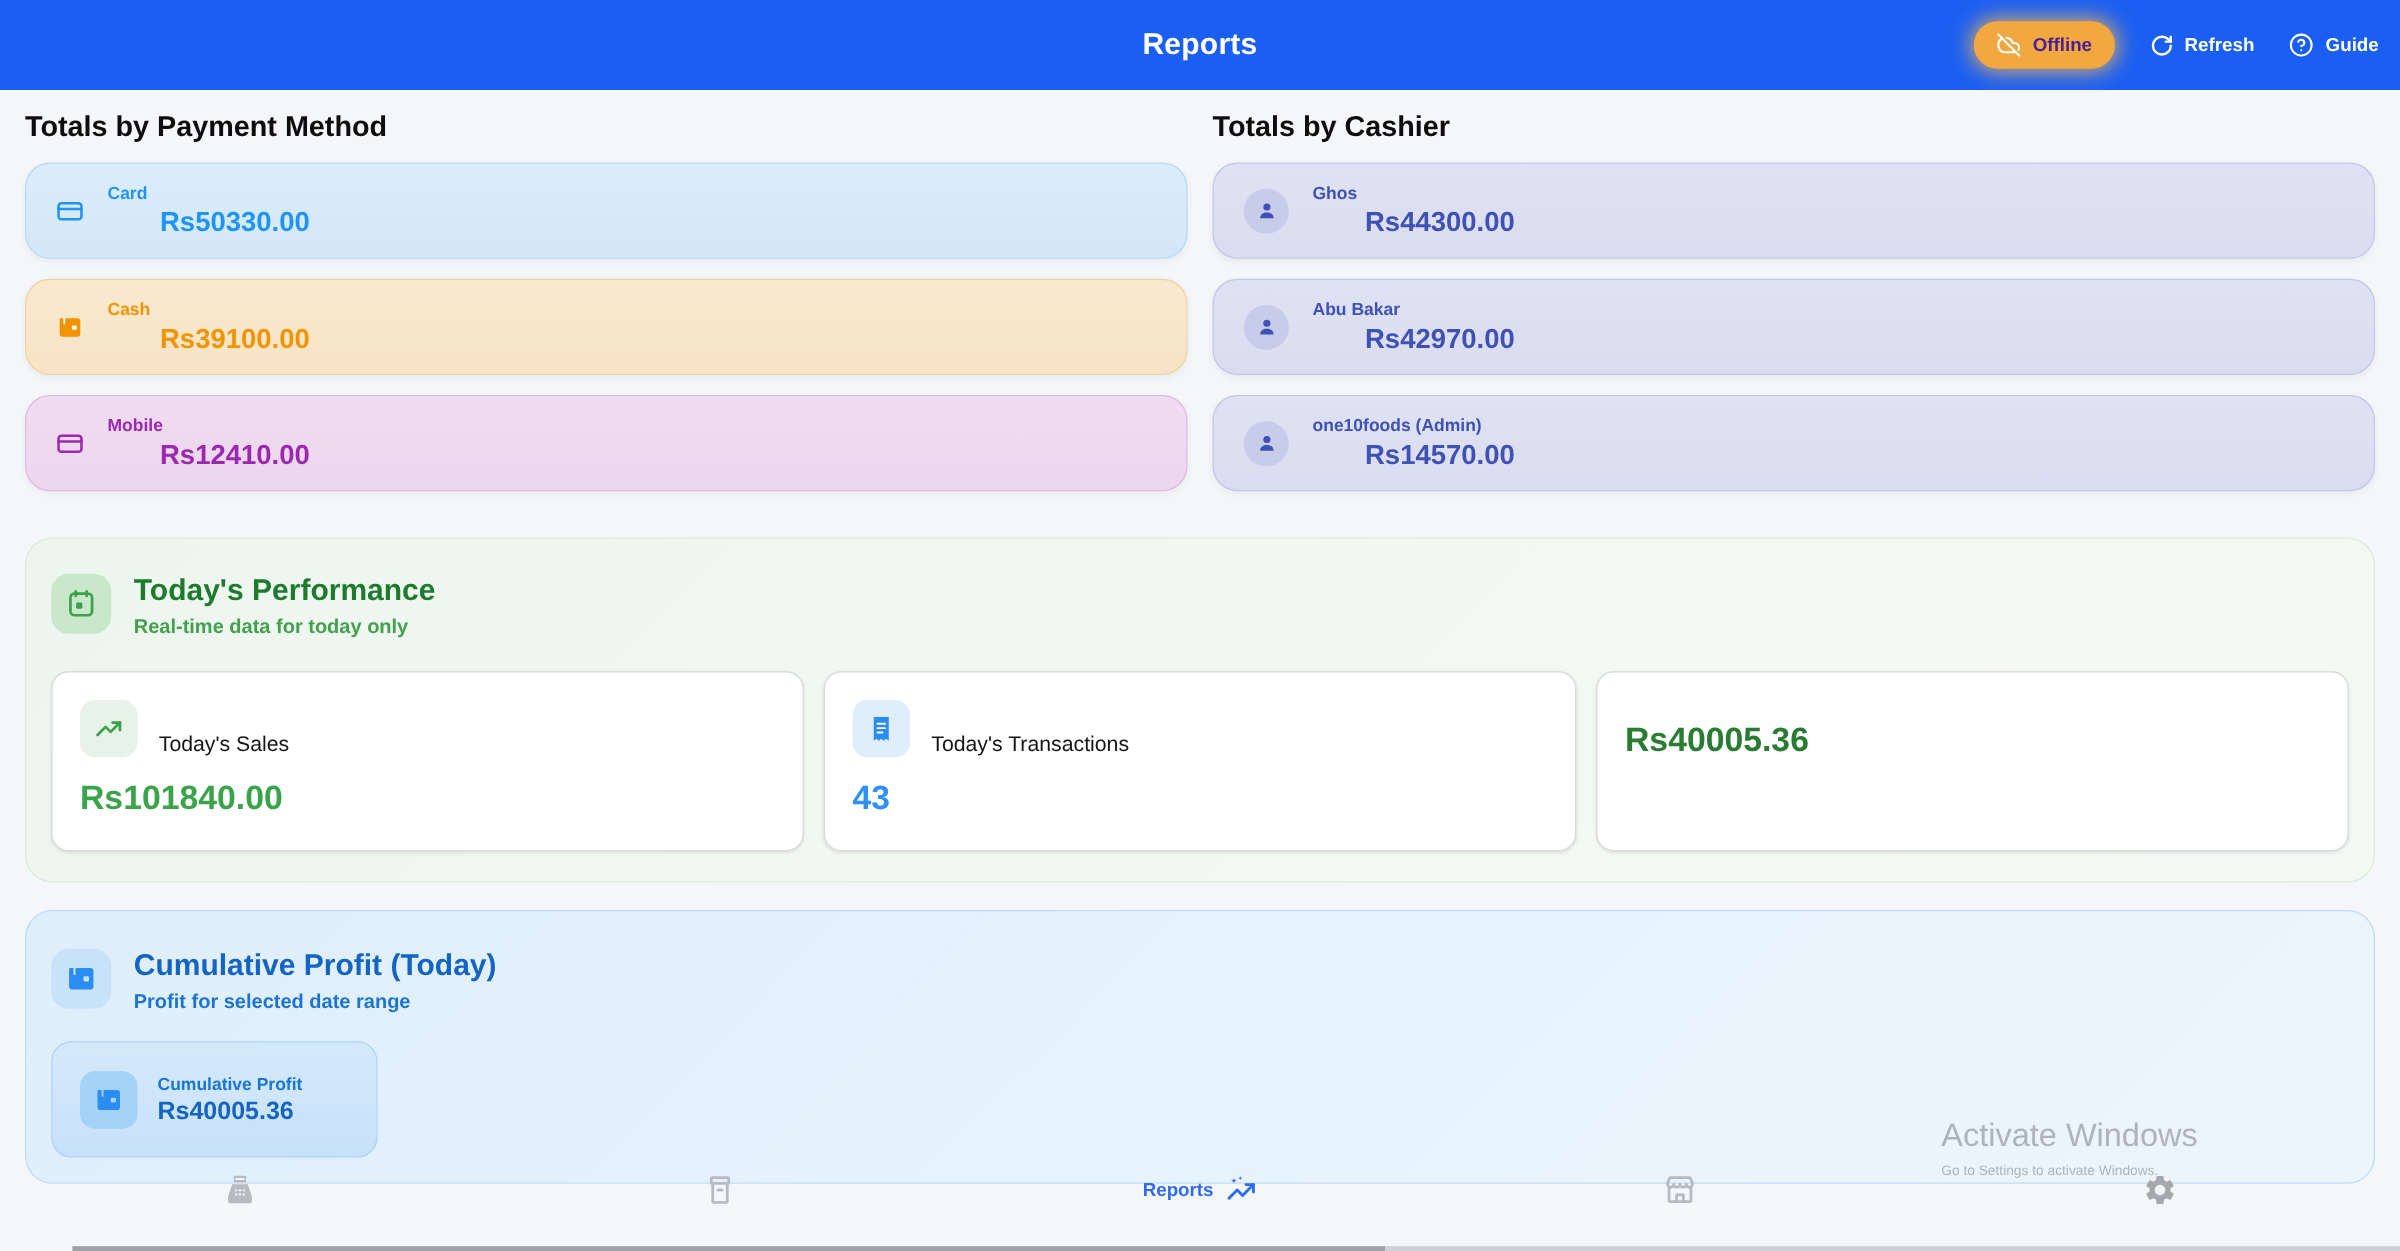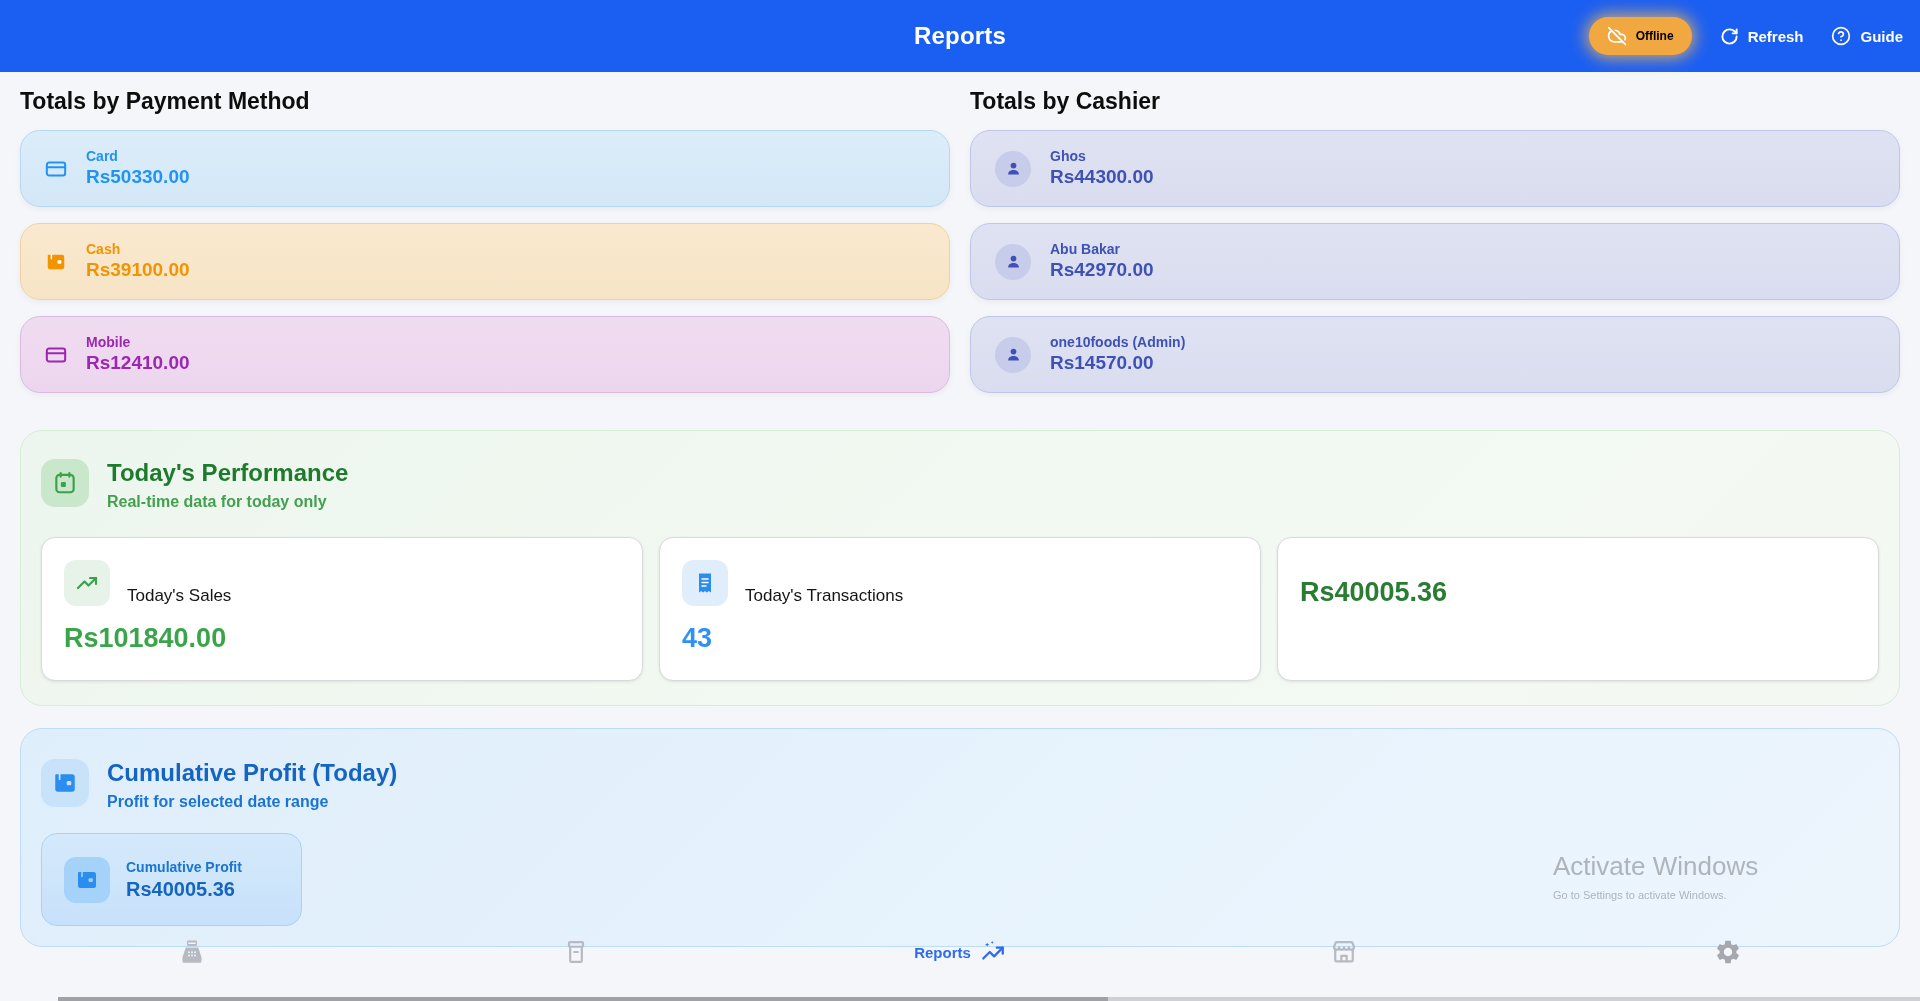--- a/index.html
+++ b/index.html
@@ -20,23 +20,23 @@
   }
   .header-title {
     position:absolute; left:0; right:0; text-align:center;
     color:#fff; font-size:24px; font-weight:700; letter-spacing:.2px;
   }
   .header-actions {
     position:absolute; right:17px; display:flex; align-items:center; gap:28px;
   }
   .offline-pill {
     display:flex; align-items:center; gap:9px;
-    background:#f2a840; color:#000000;
+    background:#f2a840; color:#4c1d95;
     padding:9px 18px; border-radius:22px;
-    font-size:12px; font-weight:700;
+    font-size:15px; font-weight:700;
     box-shadow:0 0 16px 3px rgba(247,183,80,.8);
     cursor:pointer;
   }
   .header-btn {
     display:flex; align-items:center; gap:9px;
     background:none; border:none; color:#fff;
     font-family:inherit; font-size:15px; font-weight:700; cursor:pointer;
   }
 
   
@@ -45,21 +45,21 @@
   .totals-col { flex:1; min-width:0; }
   .totals-col h2 { font-size:23px; font-weight:700; color:#0d0d0d; margin:16px 0 15px; }
 
   .stat-card {
     height:77px; border-radius:20px; border:1px solid;
     display:flex; align-items:center; gap:19px; padding:0 24px;
     margin-bottom:16px; box-shadow:0 2px 6px rgba(0,0,0,.05);
   }
   .stat-text { line-height:1.25; }
   .stat-label { font-size:14px; font-weight:600; }
-  .stat-value { font-size:19px; font-weight:700; }
+  .stat-value { font-size:22px; font-weight:700;margin-left:42px; }
 
   .pm-blue   { background:linear-gradient(180deg,#dcedfa,#d3e7f7); border-color:#b5d8f3; color:#2094f3; }
   .pm-orange { background:linear-gradient(180deg,#fae9cf,#f7e4c6); border-color:#efd2a2; color:#f29400; }
   .pm-purple { background:linear-gradient(180deg,#f0dcf1,#ecd6ee); border-color:#dcb9e0; color:#9c27b0; }
   .cashier-card { background:linear-gradient(180deg,#dee2f2,#d9ddef); border-color:#bfc6ea; color:#3f51b5; }
 
   .avatar-circle {
     width:36px; height:36px; border-radius:50%;
     background:#c6cce9; display:flex; align-items:center; justify-content:center;
     flex:none;
@@ -132,21 +132,21 @@
     display:flex;
   }
   .nav-item {
     flex:1; display:flex; align-items:center; justify-content:center; gap:9px;
     color:#b7bbc1; cursor:pointer;
   }
   .nav-item.active { color:#2e6bf0; font-weight:700; font-size:15px; }
   .nav-item.settings { color:#a5a8ad; }
 
   
-  .watermark { position:absolute; left:1553px; top:851px; color:#a4a9af; pointer-events:none; }
+  .watermark { position:absolute; left:1553px; top:893px; color:#a4a9af; pointer-events:none; }
   .watermark .wm1 { font-size:26px; font-weight:300; opacity:.85; }
   .watermark .wm2 { font-size:11px; margin-top:7px; opacity:.85; }
 
   
   .hscroll-track { position:absolute; bottom:0; left:58px; right:0; height:4px; background:#cdd0d4; }
   .hscroll-thumb { position:absolute; bottom:0; left:58px; width:1050px; height:4px; background:#9ea2a7; }
 </style>
 </head>
 <body>
 

